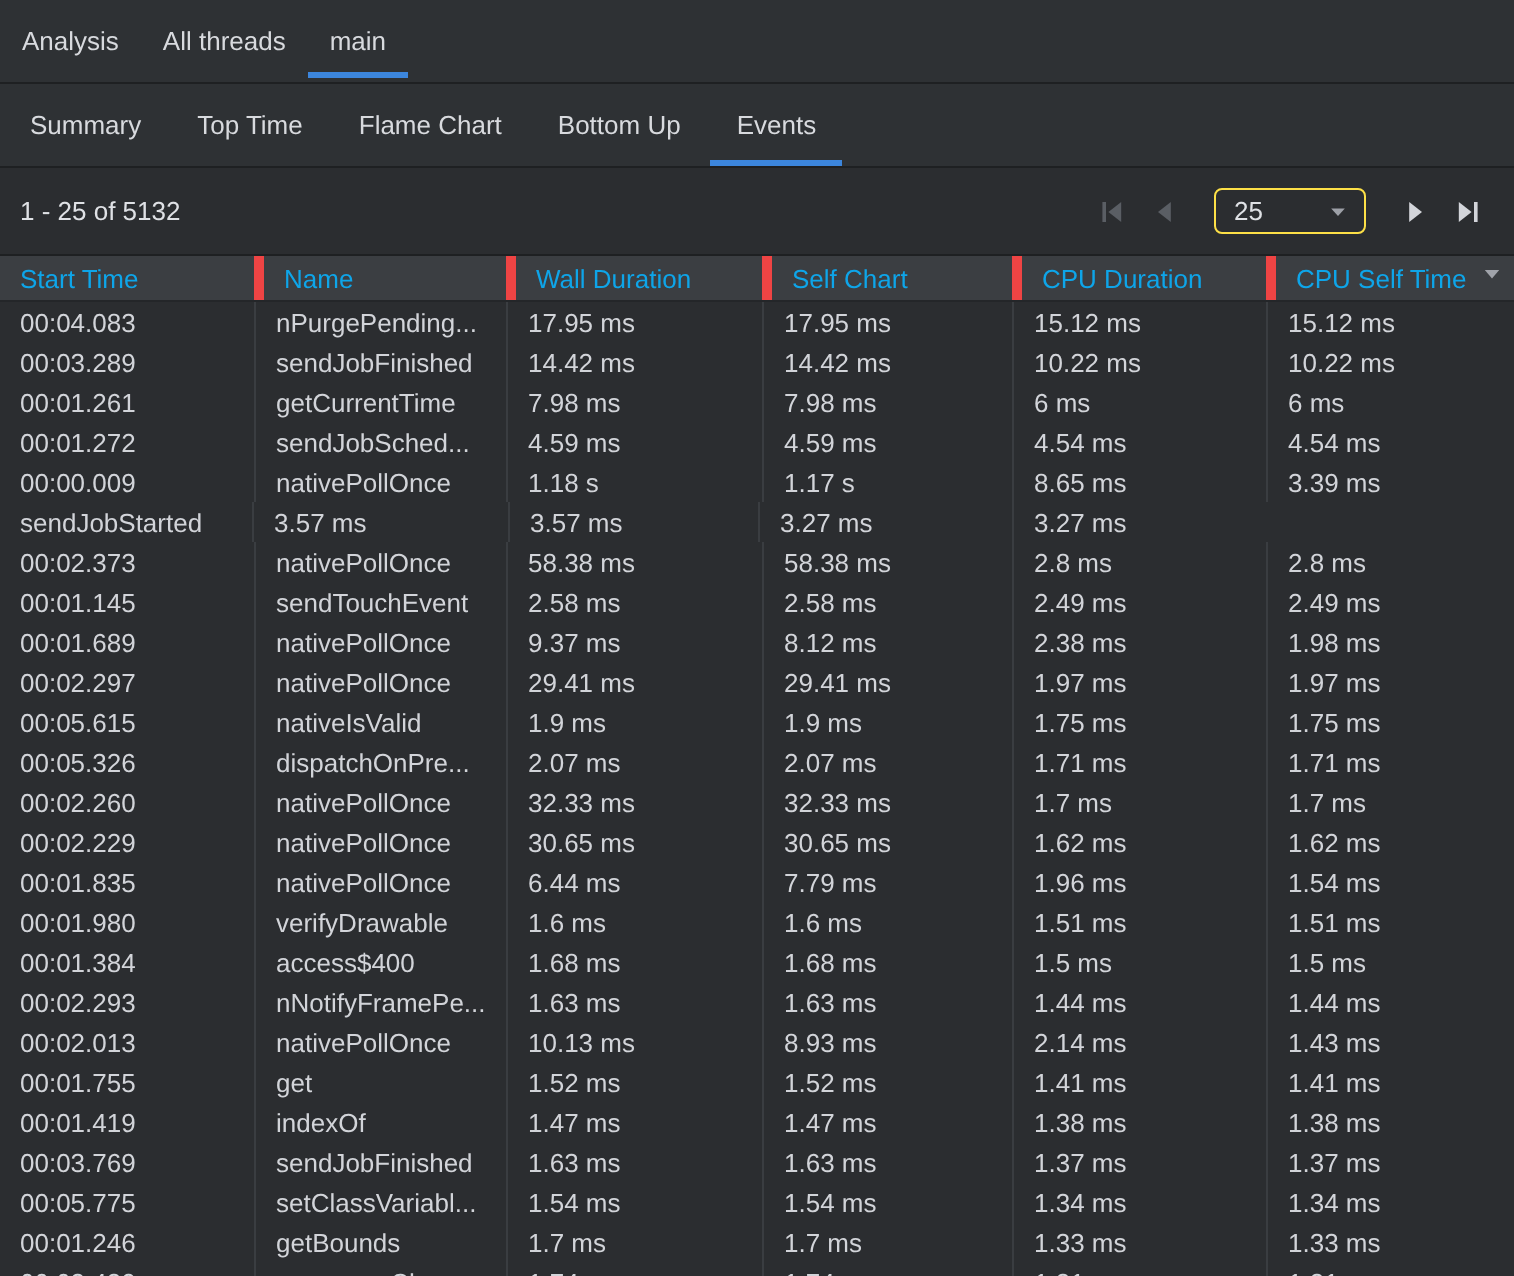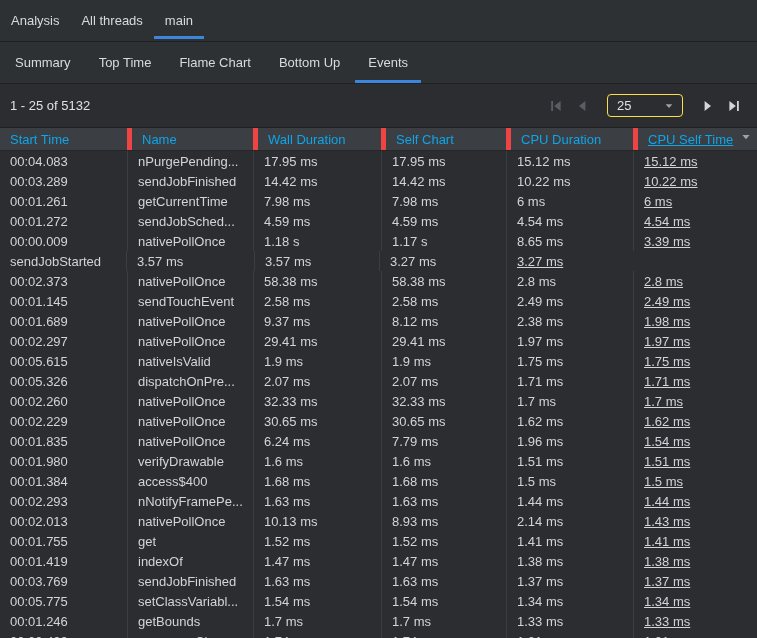--- a/index.html
+++ b/index.html
@@ -102,21 +102,21 @@
     white-space: nowrap; overflow: hidden;
     color: #d2d4d9;
   }
   .td + .td { border-left: 1px solid #3a3d41; }
 
   .c0 { width: 127px; flex: 0 0 auto; }
   .c1 { width: 126px; flex: 0 0 auto; }
   .c2 { width: 128px; flex: 0 0 auto; }
   .c3 { width: 125px; flex: 0 0 auto; }
   .c4 { width: 127px; flex: 0 0 auto; }
-  .c5 { width: 124px; flex: 1 1 auto; text-decoration: underline; }
+  .c5 { width: 124px; flex: 1 1 auto; }
 
   
   .bottom-strip {
     flex: 1 1 auto;
     background: #232528;
     border-top: 1px solid #1e2022;
   }
 </style>
 </head>
 <body>
@@ -319,21 +319,21 @@
           <div class="td c0">00:02.229</div>
           <div class="td c1">nativePollOnce</div>
           <div class="td c2">30.65 ms</div>
           <div class="td c3">30.65 ms</div>
           <div class="td c4">1.62 ms</div>
           <div class="td c5">1.62 ms</div>
         </div>
         <div class="tr">
           <div class="td c0">00:01.835</div>
           <div class="td c1">nativePollOnce</div>
-          <div class="td c2">6.24 ms</div>
+          <div class="td c2">6.44 ms</div>
           <div class="td c3">7.79 ms</div>
           <div class="td c4">1.96 ms</div>
           <div class="td c5">1.54 ms</div>
         </div>
         <div class="tr">
           <div class="td c0">00:01.980</div>
           <div class="td c1">verifyDrawable</div>
           <div class="td c2">1.6 ms</div>
           <div class="td c3">1.6 ms</div>
           <div class="td c4">1.51 ms</div>

